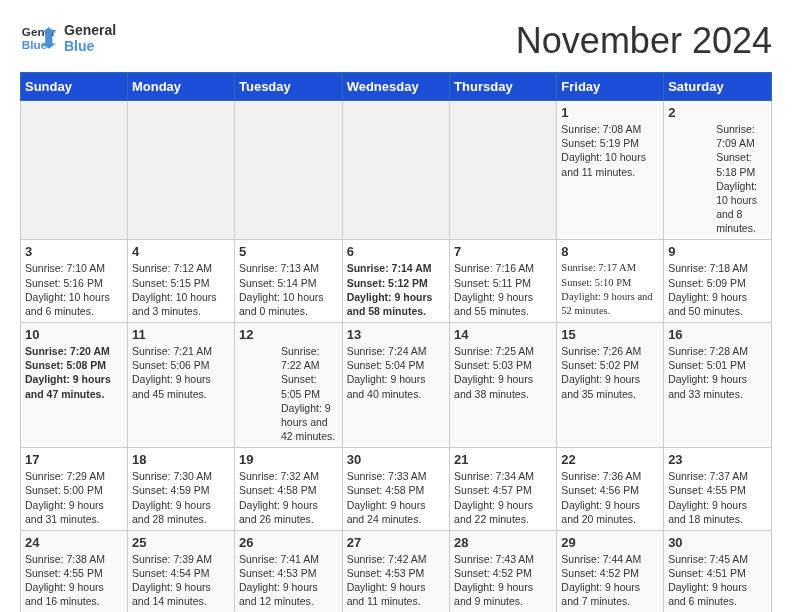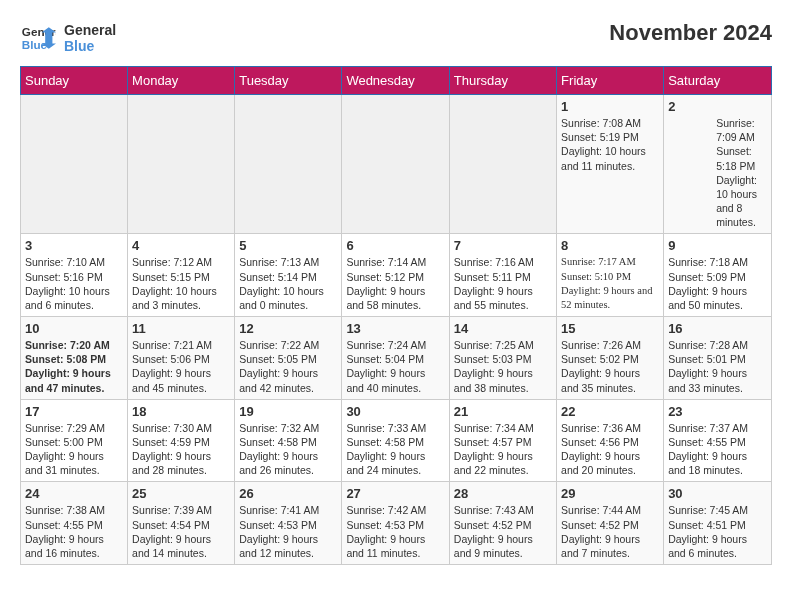--- a/index.html
+++ b/index.html
@@ -22,40 +22,40 @@
       gap: 4px;
     }
     .logo-icon {
       width: 36px;
       height: 36px;
     }
     .title-area {
       text-align: right;
     }
     .month-title {
-      font-size: 22px;
-      font-weight: bold;
+      font-size: 36px;
+      font-weight: normal;
       color: #333;
     }
     .subtitle {
       font-size: 16px;
       color: #555;
     }
     table {
       width: 100%;
       border-collapse: collapse;
       font-size: 11px;
     }
     thead tr th {
-      background-color: #be185d;
+      background-color: #1d4ed8;
       color: #fff;
       padding: 6px 4px;
       text-align: left;
       font-size: 13px;
-      font-weight: normal;
+      font-weight: bold;
       border: 1px solid #2b6cb0;
     }
     tbody tr td {
       border: 1px solid #ccc;
       vertical-align: top;
       padding: 4px;
       width: 108px;
       min-height: 80px;
       height: 80px;
       background: #fff;
@@ -145,21 +145,21 @@
 Daylight: 10 hours and 3 minutes.</div>
         </td>
         <td>
           <span class="day-num">5</span>
           <div class="day-info" style="white-space: pre-line;">Sunrise: 7:13 AM
 Sunset: 5:14 PM
 Daylight: 10 hours and 0 minutes.</div>
         </td>
         <td>
           <span class="day-num">6</span>
-          <div class="day-info" style="white-space: pre-line;">Sunrise: 7:14 AM
+          <div class="day-info" style="white-space: pre-line; font-weight: bold;">Sunrise: 7:14 AM
 Sunset: 5:12 PM
 Daylight: 9 hours and 58 minutes.</div>
         </td>
         <td>
           <span class="day-num">7</span>
           <div class="day-info" style="white-space: pre-line;">Sunrise: 7:16 AM
 Sunset: 5:11 PM
 Daylight: 9 hours and 55 minutes.</div>
         </td>
         <td>
@@ -183,21 +183,21 @@
 Daylight: 9 hours and 47 minutes.</div>
         </td>
         <td>
           <span class="day-num">11</span>
           <div class="day-info" style="white-space: pre-line;">Sunrise: 7:21 AM
 Sunset: 5:06 PM
 Daylight: 9 hours and 45 minutes.</div>
         </td>
         <td>
           <span class="day-num">12</span>
-          <div class="day-info" style="white-space: pre-line;">Sunrise: 7:22 AM
+          <div class="day-info" style="white-space: pre-line; margin-left: 42px;">Sunrise: 7:22 AM
 Sunset: 5:05 PM
 Daylight: 9 hours and 42 minutes.</div>
         </td>
         <td>
           <span class="day-num">13</span>
           <div class="day-info" style="white-space: pre-line;">Sunrise: 7:24 AM
 Sunset: 5:04 PM
 Daylight: 9 hours and 40 minutes.</div>
         </td>
         <td>

